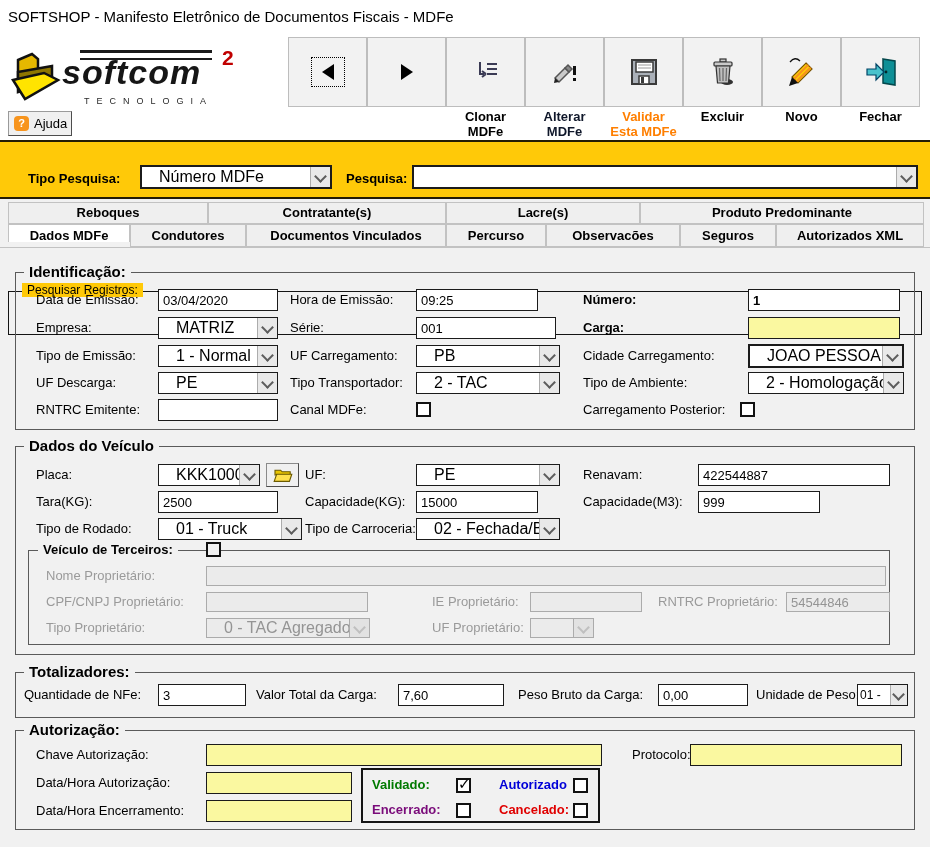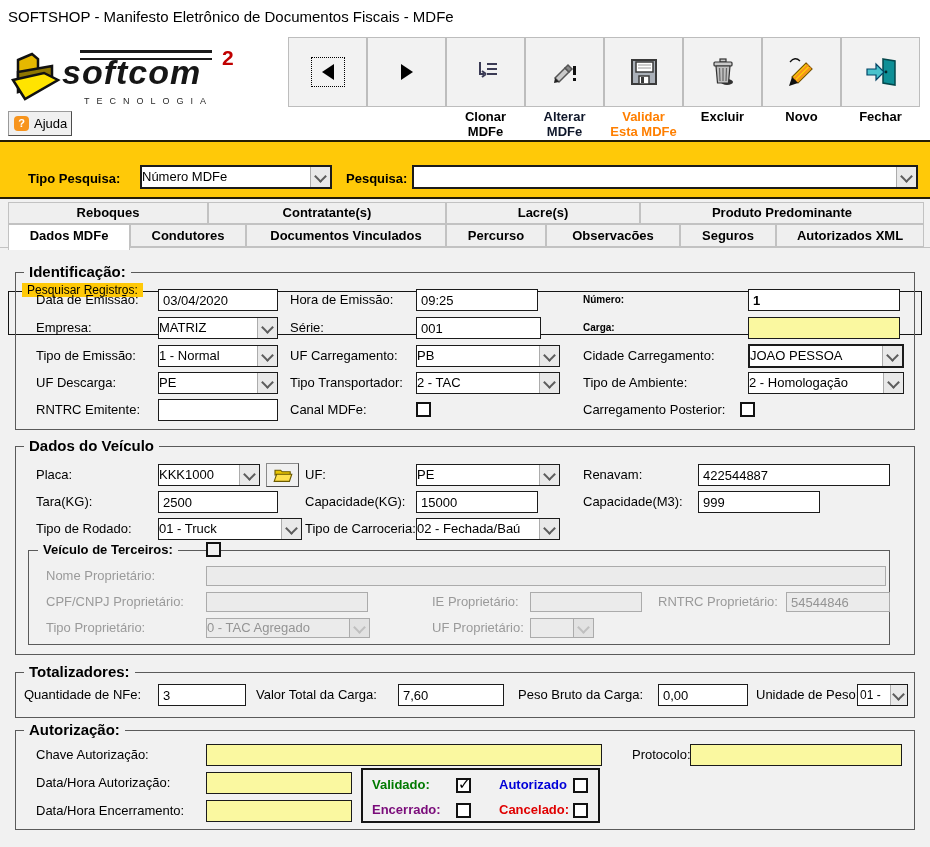--- a/index.html
+++ b/index.html
@@ -32,38 +32,38 @@
   
   .band{position:absolute;left:0;top:140px;width:930px;height:59px;background:#FFC908;box-sizing:border-box;
         border-top:2px solid #241c04;border-bottom:2px solid #241c04;}
   .band-gb{position:absolute;left:8px;top:149px;width:912px;height:42px;border:1px solid #141414;}
   .band-gb-t{position:absolute;left:22px;top:141px;background:#FFC908;padding:0 5px;font-size:12px;}
   
   .tab{position:absolute;box-sizing:border-box;border:1px solid #C2C2C2;background:#EFEFEF;text-align:center;
        font-weight:bold;font-size:13px;overflow:hidden;white-space:nowrap;}
   .tab.r1{top:202px;height:22px;line-height:20px;}
   .tab.r2{top:224px;height:23px;line-height:21px;}
-  .tab.active{background:#FFFFFF;border-bottom:none;height:26px;z-index:3;}
+  .tab.active{background:#FFFFFF;border-bottom:none;height:18px;z-index:3;}
   .page-line{position:absolute;left:0;top:247px;width:930px;height:1px;background:#C2C2C2;}
   
   .gb{position:absolute;border:1px solid #5a5a5a;box-sizing:border-box;}
   .gb-t{position:absolute;background:#F1F1F1;padding:0 5px;font-weight:bold;font-size:15px;line-height:18px;white-space:nowrap;z-index:2;}
   .gb-t.sm{font-size:13px;line-height:16px;}
   
   .lbl{position:absolute;font-size:13px;line-height:22px;height:22px;white-space:nowrap;}
-  .lbl.b{font-weight:bold;} .lbl.big{font-size:10px;}
+  .lbl.b{font-weight:bold;} .lbl.big{font-size:13px;}
   .lbl.dis{color:#9a9a9a;}
   .txt{position:absolute;height:22px;border:1px solid #1b1b1b;background:#FFF;color:#000;
        font-family:"Liberation Sans","DejaVu Sans",sans-serif;font-size:13px;padding:0 4px;box-sizing:border-box;}
   .txt.bold{font-weight:bold;}
   .txt.yel{background:#FAF8A0;}
   .txt.dis{background:#EBEBEB;border-color:#ABABAB;color:#949494;}
   .combo{position:absolute;height:22px;border:1px solid #1b1b1b;background:#FFF;box-sizing:border-box;display:flex;}
   .combo.focus{border-width:2px;height:24px;}
-  .combo .cv{flex:1;font-size:13px;line-height:20px;padding-left:0;overflow:hidden;white-space:nowrap;}
+  .combo .cv{flex:1;font-size:16px;line-height:20px;padding-left:17px;overflow:hidden;white-space:nowrap;}
   .combo .ca{width:19px;background:#E9E9E9;border-left:1px solid #ACACAC;position:relative;flex:0 0 19px;}
   .combo .ca i{position:absolute;left:5px;top:5px;width:7px;height:7px;border-right:2px solid #5c5c5c;
                border-bottom:2px solid #5c5c5c;transform:rotate(45deg);}
   .combo.dis{background:#EBEBEB;border-color:#ABABAB;}
   .combo.dis .cv{color:#949494;}
   .combo.dis .ca{background:#E2E2E2;}
   .combo.dis .ca i{border-color:#BFBFBF;}
   .chk{position:absolute;width:15px;height:15px;border:2px solid #111;background:#FFF;box-sizing:border-box;}
   .chk.checked::after{content:"\2713";position:absolute;left:0px;top:-5px;font-size:15px;font-weight:bold;color:#000;}
   .btn-ico{position:absolute;background:#F0F0F0;border:1px solid #8a8a8a;border-right-color:#4d4d4d;
@@ -230,21 +230,21 @@
   <input class="txt bold" style="left: 748px; top: 289px; width: 152px;" value="1">
 
   <div class="lbl" style="left:36px;top:317px">Empresa:</div>
   <div class="combo" style="left:158px;top:317px;width:120px">
     <span class="cv">MATRIZ</span>
     <span class="ca">
         <i></i>
       </span>
   </div>
   <div class="lbl" style="left:290px;top:317px">Série:</div>
-  <input class="txt" style="left: 416px; top: 317px; width: 125px;" value="001">
+  <input class="txt" style="left: 416px; top: 317px; width: 140px;" value="001">
   <div class="lbl b big" style="left:583px;top:317px">Carga:</div>
   <input class="txt yel" style="left: 748px; top: 317px; width: 152px;" value="">
 
   <div class="lbl" style="left:36px;top:345px">Tipo de Emissão:</div>
   <div class="combo" style="left:158px;top:345px;width:120px">
     <span class="cv">1 - Normal</span>
     <span class="ca">
         <i></i>
       </span>
   </div>

